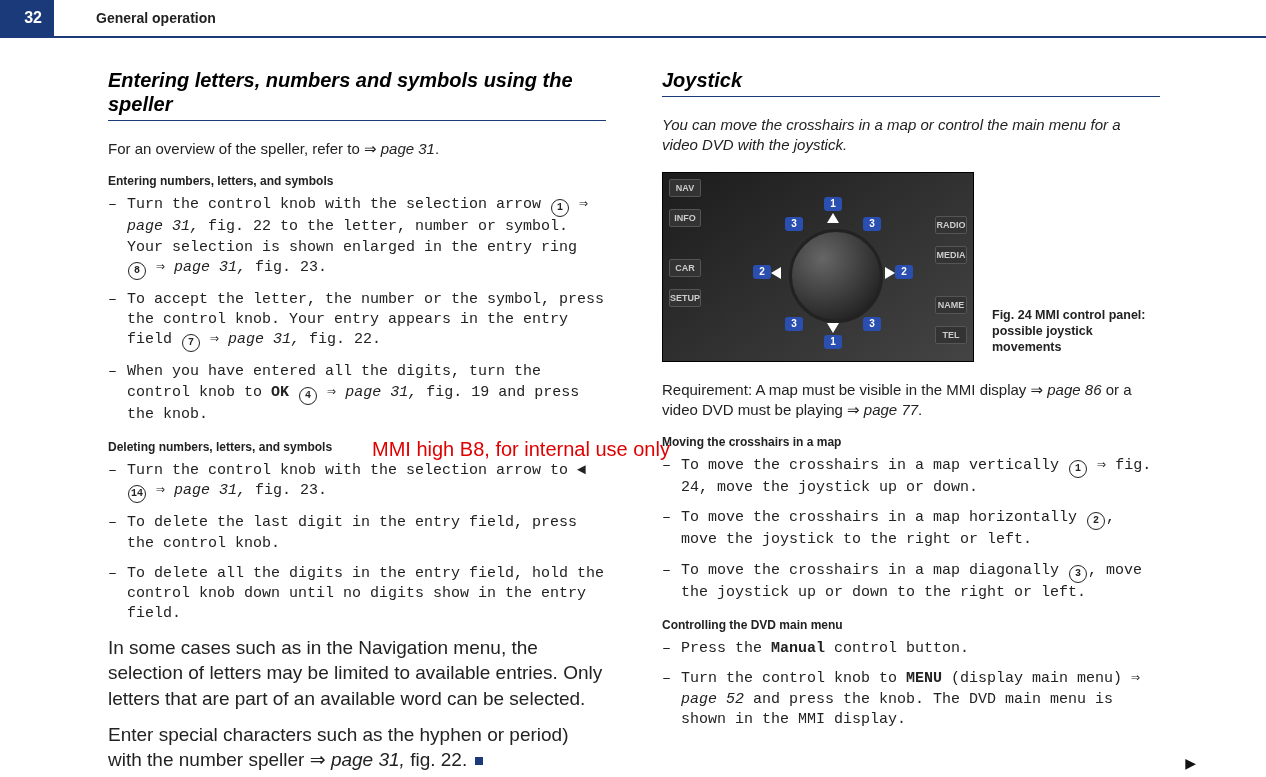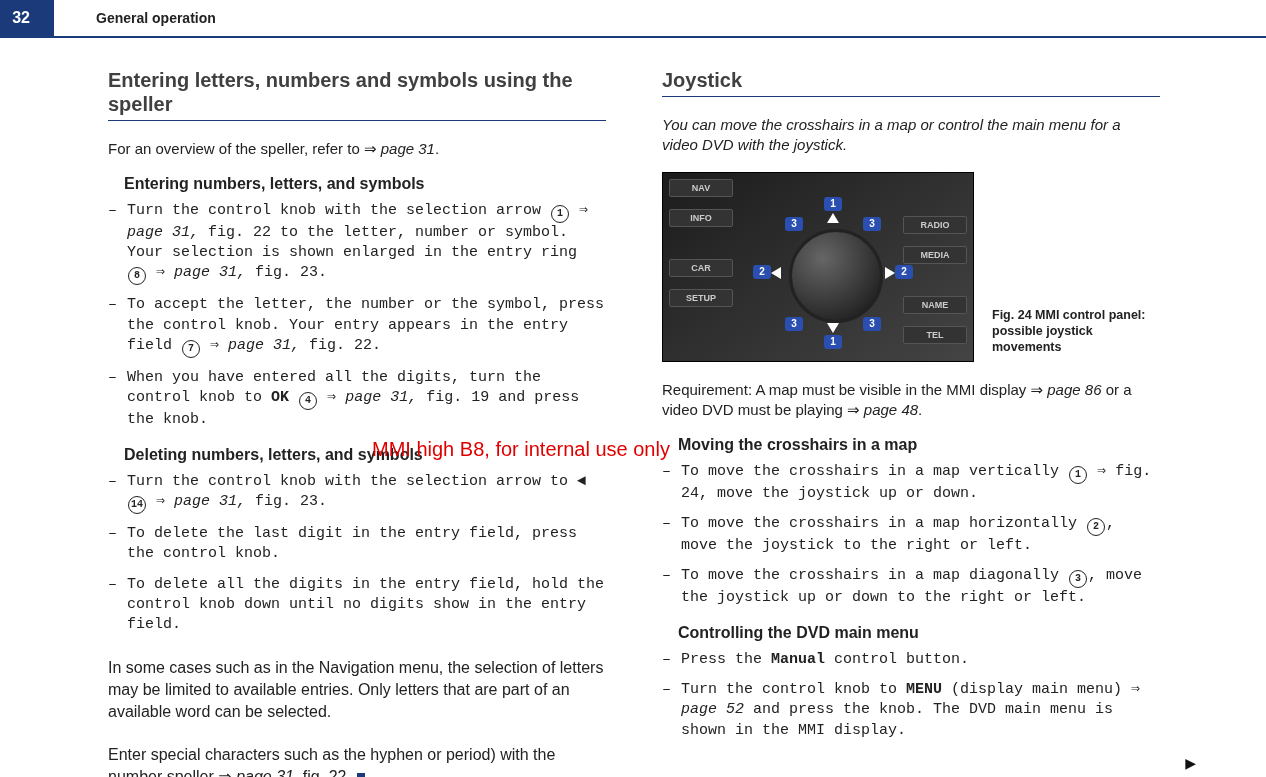--- a/index.html
+++ b/index.html
@@ -22,59 +22,59 @@
   .page-num-box {
     background: #1a3a7a;
     color: #fff;
     font-weight: bold;
     font-size: 16px;
     width: 54px;
     height: 36px;
     display: flex;
     align-items: center;
     justify-content: flex-end;
-    padding-right: 24px;
+    padding-right: 12px;
     box-sizing: border-box;
   }
   .header-title {
     font-weight: bold;
     font-size: 14px;
     margin-left: 42px;
     color: #222;
   }
   .content {
     display: flex;
     padding: 30px 60px 0 108px;
     gap: 56px;
   }
   .col {
     width: 498px;
     font-size: 15px;
     line-height: 1.35;
   }
   .section-title {
-    color: #404040;
+    color: #000000;
     font-size: 20px;
     font-weight: bold;
     border-bottom: 1.5px solid #1a3a7a;
     padding-bottom: 4px;
     margin-bottom: 18px;
     line-height: 1.2;
+    font-style: italic;
   }
   .italic-lead {
     font-style: italic;
     margin-bottom: 16px;
   }
   .ref { font-style: italic; }
   .subhead {
     font-weight: bold;
-    font-size: 16px;
+    font-size: 12px;
     margin-top: 14px;
     margin-bottom: 6px;
-    margin-left: 16px;
   }
   p { margin: 0 0 10px 0; }
   .dash-list {
     padding: 0;
     margin: 0 0 8px 0;
     list-style: none;
     font-family: Liberation Mono, monospace;
   }
   .dash-list li {
     display: flex;
@@ -97,23 +97,23 @@
     border: 1.2px solid #222;
     border-radius: 50%;
     font-size: 10px;
     font-weight: bold;
     vertical-align: -2px;
     margin: 0 1px;
     line-height: 1;
   }
   .bold { font-weight: bold; }
   .small-note {
-    font-size: 16px;
+    font-size: 19px;
     line-height: 1.35;
-    margin-top: 22px;
+    margin-top: 10px;
   }
   .end-sq {
     display: inline-block;
     width: 8px;
     height: 8px;
     background: #1a3a7a;
     margin-left: 2px;
     vertical-align: 1px;
   }
   .watermark {
@@ -152,21 +152,21 @@
   .panel-btn {
     position: absolute;
     background: #333;
     color: #ccc;
     font-size: 9px;
     font-weight: bold;
     padding: 2px 0;
     text-align: center;
     border: 1px solid #555;
     border-radius: 2px;
-    width: 64px;
+    width: 32px;
     box-sizing: border-box;
   }
   .panel-btn.r { text-align: center; margin-top: 37px; }
   .big-knob {
     position: absolute;
     left: 126px;
     top: 56px;
     width: 88px;
     height: 88px;
     border-radius: 50%;
@@ -296,21 +296,21 @@
         <div class="arrow-bub" style="left:232px;top:92px">2</div>
         <div class="arrow-bub" style="left:122px;top:44px">3</div>
         <div class="arrow-bub" style="left:200px;top:44px">3</div>
         <div class="arrow-bub" style="left:122px;top:144px">3</div>
         <div class="arrow-bub" style="left:200px;top:144px">3</div>
       </div>
       <div class="fig-caption">Fig. 24   MMI control panel: possible joystick movements</div>
     </div>
 
     <p>
-      <span>Requirement: A map must be visible in the MMI display </span>⇒ <span class="ref">page 86</span><span> or a video DVD must be playing </span>⇒ <span class="ref">page 48</span><span>.</span>
+      <span>Requirement: A map must be visible in the MMI display </span>⇒ <span class="ref">page 86</span><span> or a video DVD must be playing </span>⇒ <span class="ref">page 77</span><span>.</span>
     </p>
 
     <div class="subhead">Moving the crosshairs in a map</div>
     <ul class="dash-list">
       <li>
           <span>
         <span>To move the crosshairs in a map vertically </span><span class="circ">1</span> ⇒<span> fig. 24, move the joystick up or down.</span>
       </span>
         </li>
       <li>

